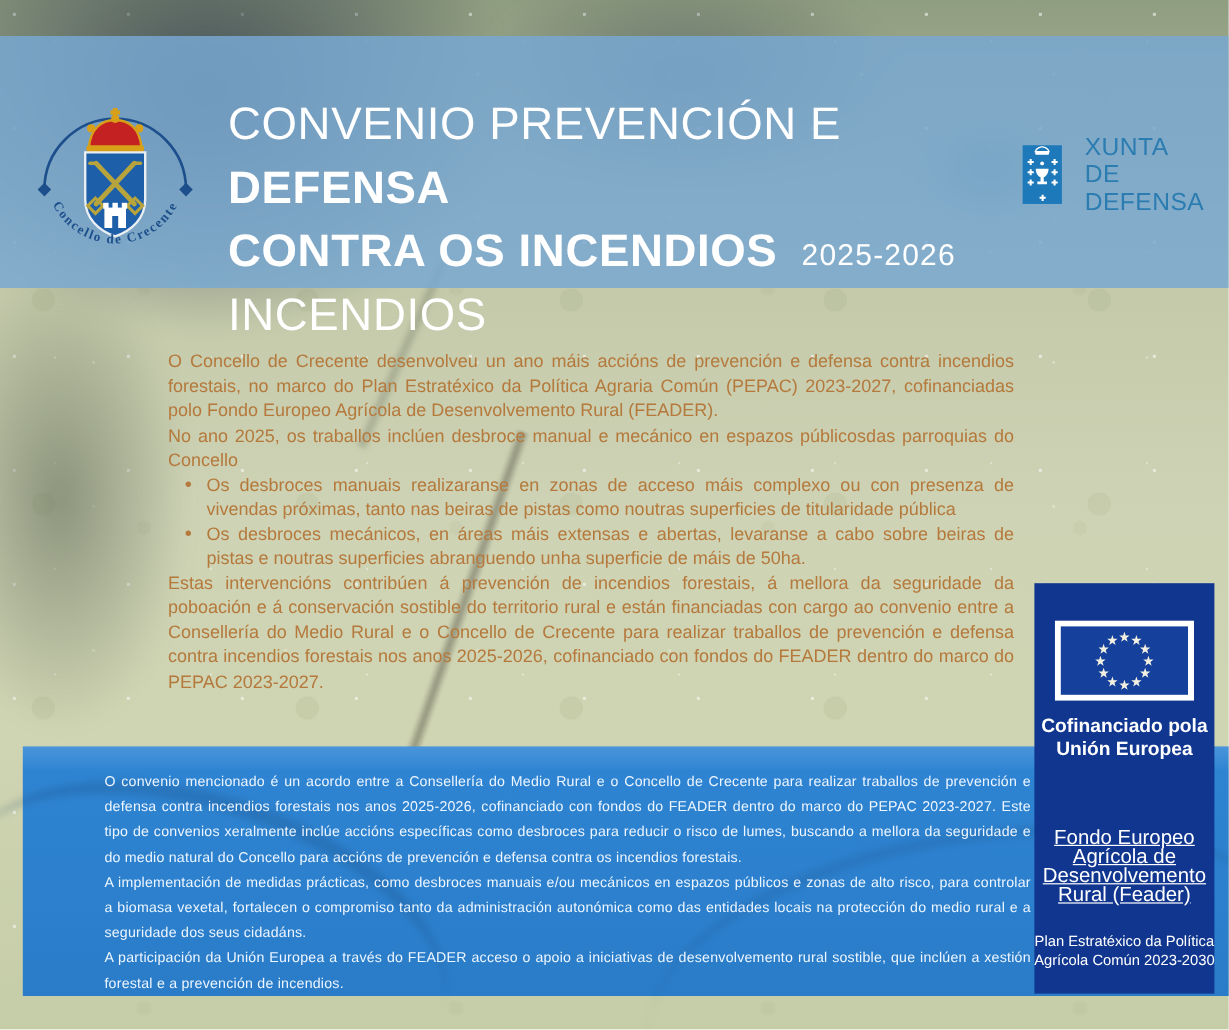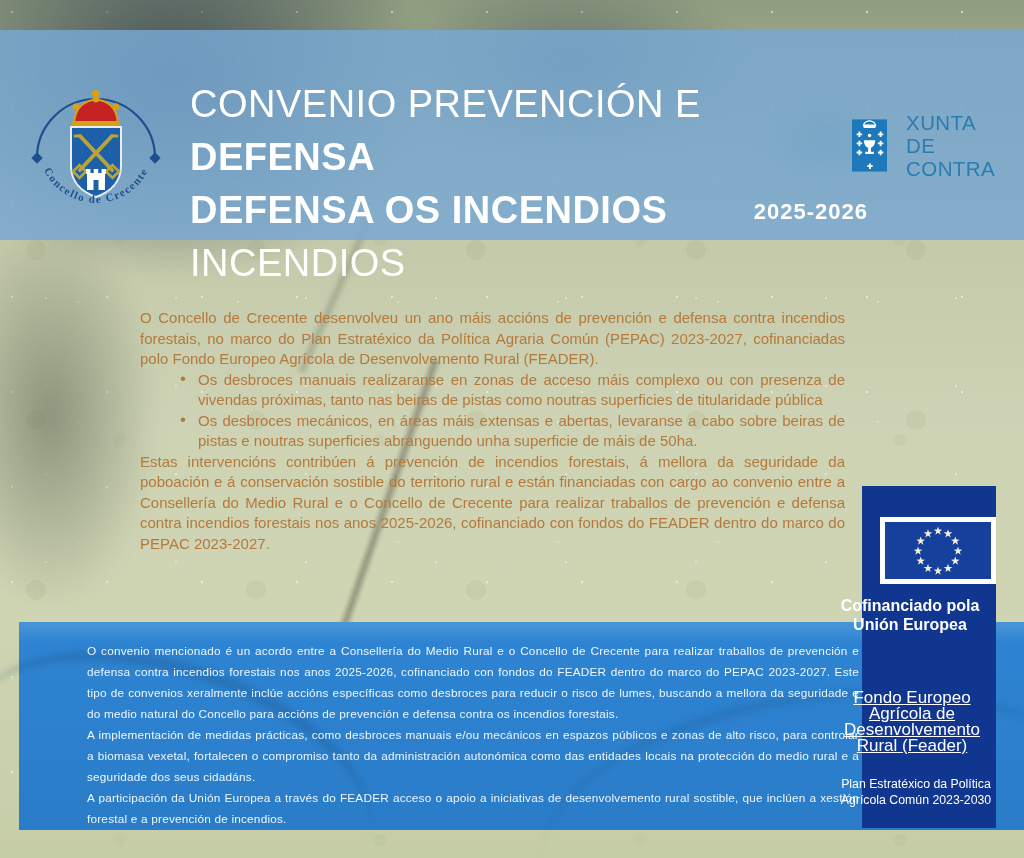--- a/index.html
+++ b/index.html
@@ -33,52 +33,52 @@
     background:linear-gradient(90deg, rgba(110,115,100,0), rgba(115,120,102,.45), rgba(110,115,100,0));
     transform:rotate(24deg); filter:blur(2px); }
 
   
   .banner { position:absolute; left:0; top:30px; width:1024px; height:210px;
     background:rgba(120,168,210,.84); }
   .title { position:absolute; left:190px; top:78px; width:680px;
     color:#ffffff; font-size:38px; line-height:53px; letter-spacing:.5px; }
   .title .bold { font-weight:700; }
   .title .reg  { font-weight:400;text-align:center; }
-  .date-badge { position:absolute; left:668px; top:199px; width:200px; text-align:right;
-    color:#ffffff; font-size:22px; font-weight:700; letter-spacing:1px; }
+  .date-badge { position:absolute; left:668px; top:199px; width:200px; text-align:left;
+    color:#ffffff; font-size:25px; font-weight:400; letter-spacing:1px; }
 
   
   .concello-logo { position:absolute; left:24px; top:74px; width:144px; height:144px; }
 
   
   .xunta { position:absolute; left:852px; top:111px; display:flex; align-items:center; gap:19px; }
   .xunta-text { color:#2b7cb1; font-size:20.5px; line-height:23px; letter-spacing:.4px; }
 
   
-  .body-text { position:absolute; left:140px; top:308px; width:705px;
+  .body-text { position:absolute; left:140px; top:292px; width:705px;
     color:#b5793c; font-size:15px; line-height:20.5px; text-align:justify; }
   .body-text p { margin:0; }
   .body-text ul { margin:0; padding:0 0 0 32px; list-style:none; }
-  .body-text li { position:relative;margin-left:26px; }
+  .body-text li { position:relative; }
   .body-text li::before { content:"\2022"; position:absolute; left:-18px; top:-1px; font-size:17px; }
 
   
   .footer-band { position:absolute; left:0; top:622px; width:1024px; height:208px;
     background:linear-gradient(180deg,#4a95da 0%,#2e84d2 10%,#2a7cc8 100%);margin-left:19px; }
   .band-streak1 { position:absolute; left:-60px; top:40px; width:420px; height:220px;
     border-radius:50%; border-top:14px solid rgba(18,58,105,.20); transform:rotate(18deg); filter:blur(3px); }
   .band-streak2 { position:absolute; left:520px; top:70px; width:560px; height:260px;
     border-radius:50%; border-top:10px solid rgba(18,58,105,.14); transform:rotate(-8deg); filter:blur(3px); }
   .footer-text { position:absolute; left:68px; top:19px; width:772px;
     color:#eef6ff; font-size:11.8px; line-height:21px; text-align:justify; letter-spacing:.2px; }
   .footer-text p { margin:0; }
 
   
-  .eu-panel { position:absolute; left:862px; top:486px; width:134px; height:342px;
-    background:#10368f; display:flex; flex-direction:column; align-items:flex-end; color:#ffffff; }
+  .eu-panel { position:absolute; left:862px; top:486px; width:150px; height:342px;
+    background:#10368f; display:flex; flex-direction:column; align-items:center; color:#ffffff; }
   .eu-flag { margin-top:31px; }
   .eu-cofinanced { margin-top:12px; width:172px; font-size:16px; font-weight:700;
     line-height:19px; text-align:center; }
   .eu-fund { margin-top:56px; width:168px; font-size:17px; line-height:16px; text-align:center;text-decoration:underline; }
   .eu-plan { margin-top:22px; width:160px; font-size:12.3px; line-height:16px; text-align:center; }
 </style>
 </head>
 <body>
 
 <div class="canvas">
@@ -137,21 +137,21 @@
       <rect x="69.5" y="106" width="5" height="10" fill="#1d5fa8"></rect>
 
       <text font-family="Liberation Serif, serif" font-size="11" font-weight="700" fill="#1d4f8c" letter-spacing="1.5">
         <textPath href="#ctextpath" startOffset="50%" text-anchor="middle">Concello de Crecente</textPath>
       </text>
     </svg>
   </div>
 
   <div class="title">
     <div><span class="reg">CONVENIO PREVENCIÓN E </span><span class="bold">DEFENSA</span></div>
-    <div><span class="bold">DEFENSA OS INCENDIOS</span><span class="reg"> INCENDIOS</span></div>
+    <div><span class="bold">CONTRA OS INCENDIOS</span><span class="reg"> INCENDIOS</span></div>
   </div>
 
   <div class="date-badge">2025-2026</div>
 
   <div class="xunta">
     <svg width="37" height="55" viewBox="0 0 37 55">
       <rect x="0" y="0" width="37" height="55" fill="#1e79ba"></rect>
       <g fill="#ffffff">
 
         <rect x="12" y="6" width="13" height="3" rx="1"></rect>
@@ -166,26 +166,27 @@
           <path d="M7 14 h2.4 v2.4 h2.4 v2.4 H9.4 v2.4 H7 v-2.4 H4.6 v-2.4 H7 Z" transform="scale(0.8) translate(1.5,26)"></path>
           <path d="M7 14 h2.4 v2.4 h2.4 v2.4 H9.4 v2.4 H7 v-2.4 H4.6 v-2.4 H7 Z" transform="scale(0.8) translate(29.5,2)"></path>
           <path d="M7 14 h2.4 v2.4 h2.4 v2.4 H9.4 v2.4 H7 v-2.4 H4.6 v-2.4 H7 Z" transform="scale(0.8) translate(29.5,14)"></path>
           <path d="M7 14 h2.4 v2.4 h2.4 v2.4 H9.4 v2.4 H7 v-2.4 H4.6 v-2.4 H7 Z" transform="scale(0.8) translate(29.5,26)"></path>
           <path d="M7 14 h2.4 v2.4 h2.4 v2.4 H9.4 v2.4 H7 v-2.4 H4.6 v-2.4 H7 Z" transform="scale(0.8) translate(15.5,44)"></path>
         </g>
       </g>
     </svg>
     <div class="xunta-text">
       <div>XUNTA</div>
-      <div>DE CONTRA</div>
+      <div>DE DEFENSA</div>
     </div>
   </div>
 
   <div class="body-text">
     <p>O Concello de Crecente desenvolveu un ano máis accións de prevención e defensa contra incendios forestais, no marco do Plan Estratéxico da Política Agraria Común (PEPAC) 2023-2027, cofinanciadas polo Fondo Europeo Agrícola de Desenvolvemento Rural (FEADER).</p>
+    <p>No ano 2025, os traballos inclúen desbroce manual e mecánico en espazos públicosdas parroquias do Concello</p>
     <ul>
       <li>Os desbroces manuais realizaranse en zonas de acceso máis complexo ou con presenza de vivendas próximas, tanto nas beiras de pistas como noutras superficies de titularidade pública</li>
       <li>Os desbroces mecánicos, en áreas máis extensas e abertas, levaranse a cabo sobre beiras de pistas e noutras superficies abranguendo unha superficie de máis de 50ha.</li>
     </ul>
     <p>Estas intervencións contribúen á prevención de incendios forestais, á mellora da seguridade da poboación e á conservación sostible do territorio rural e están financiadas con cargo ao convenio entre a Consellería do Medio Rural e o Concello de Crecente para realizar traballos de prevención e defensa contra incendios forestais nos anos 2025-2026, cofinanciado con fondos do FEADER dentro do marco do PEPAC 2023-2027.</p>
   </div>
 
   <div class="footer-band">
     <div class="band-streak1"></div>
     <div class="band-streak2"></div>

